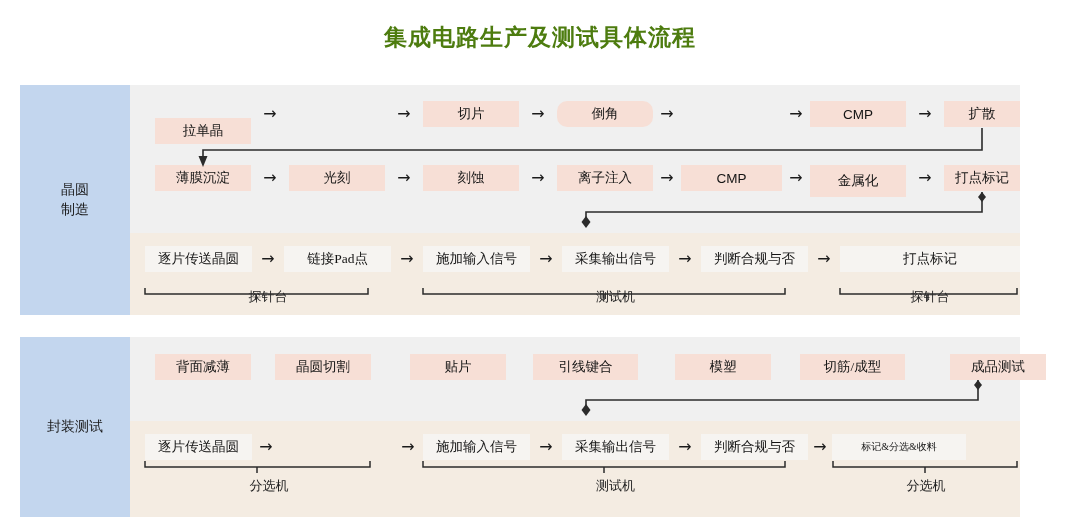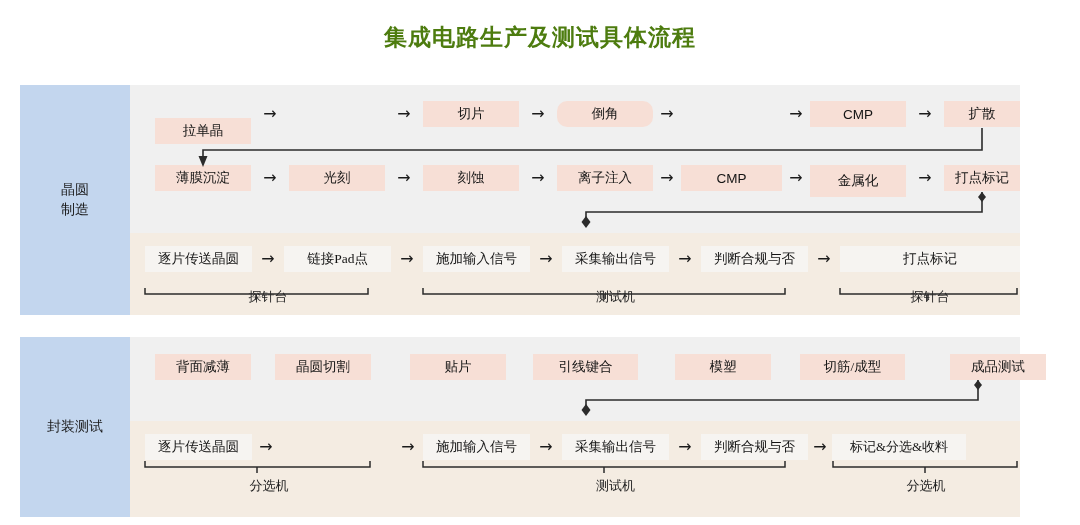--- a/index.html
+++ b/index.html
@@ -143,21 +143,21 @@
 
     <div class="tbox" style="left:125px;top:97px;width:107px;height:26px;">逐片传送晶圆</div>
     <div class="arw" style="left:232px;top:97px;width:28px;height:26px;">→</div>
     <div class="arw" style="left:373px;top:97px;width:30px;height:26px;">→</div>
     <div class="tbox" style="left:403px;top:97px;width:107px;height:26px;">施加输入信号</div>
     <div class="arw" style="left:510px;top:97px;width:32px;height:26px;">→</div>
     <div class="tbox" style="left:542px;top:97px;width:107px;height:26px;">采集输出信号</div>
     <div class="arw" style="left:649px;top:97px;width:32px;height:26px;">→</div>
     <div class="tbox" style="left:681px;top:97px;width:107px;height:26px;">判断合规与否</div>
     <div class="arw" style="left:788px;top:97px;width:24px;height:26px;">→</div>
-    <div class="tbox" style="left:812px;top:97px;width:134px;height:26px;font-size:13px;">标记&amp;分选&amp;收料</div>
+    <div class="tbox" style="left:812px;top:97px;width:134px;height:26px;font-size:10px;">标记&amp;分选&amp;收料</div>
 
     <div class="brace-label" style="left:125px;top:140px;width:248px;">分选机</div>
     <div class="brace-label" style="left:403px;top:140px;width:385px;">测试机</div>
     <div class="brace-label" style="left:812px;top:140px;width:188px;">分选机</div>
   </div>
 
   <svg class="overlay" viewBox="0 0 1080 525">
 
     <g stroke="#2b2b2b" stroke-width="1.6" fill="none">
       <path d="M982,128 L982,150 L203,150 L203,160"></path>

